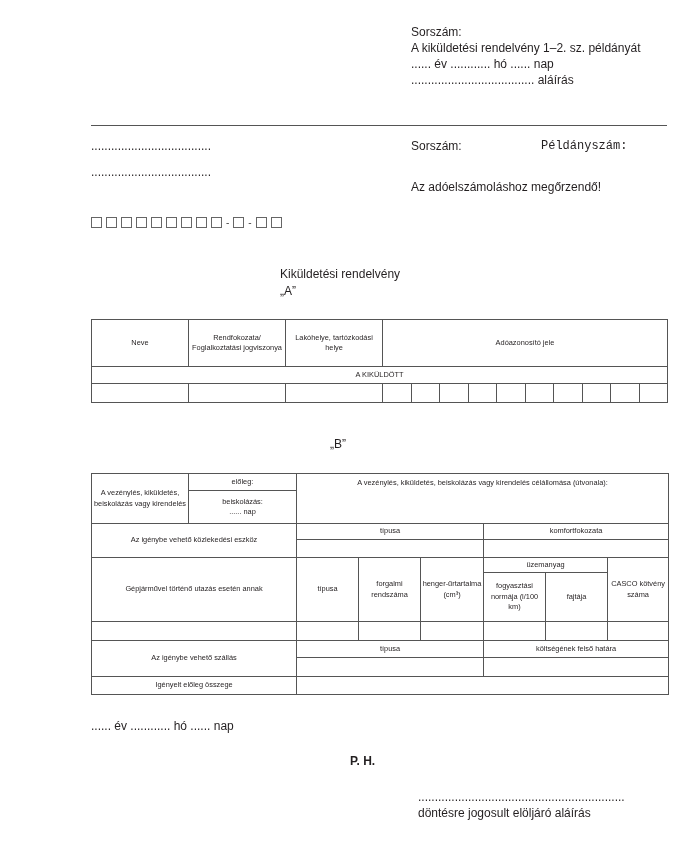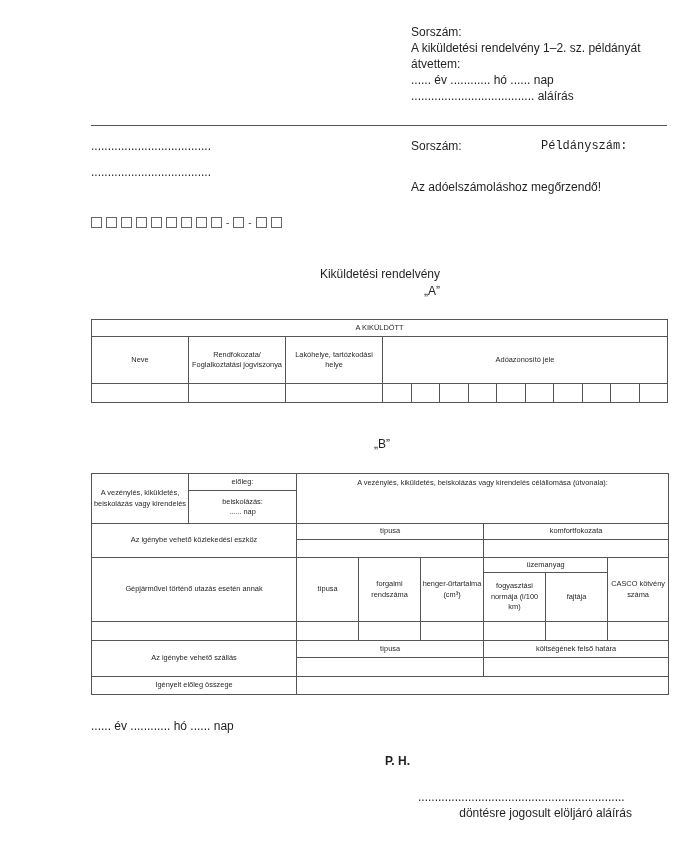--- a/index.html
+++ b/index.html
@@ -7,29 +7,28 @@
          font-family:"Liberation Sans", sans-serif; color:#231f20; }
   .abs { position:absolute; }
   .t10 { font-size:12px; line-height:16px; }
   .hr { position:absolute; left:91px; width:576px; top:125px; border-top:1px solid #555; }
   .boxes { position:absolute; left:91px; top:217px; display:flex; align-items:center; }
   .box { width:11px; height:11px; border:1px solid #666; margin-right:4px; box-sizing:border-box; }
   .dash { font-size:10px; margin:0 4px 0 0; color:#444; }
   table { border-collapse:collapse; position:absolute; table-layout:fixed; }
   td { border:1px solid #555; text-align:center; vertical-align:middle; padding:0;
        font-size:7.4px; line-height:10.5px; color:#231f20; }
-  .center { text-align:right; }
+  .center { text-align:left; }
 </style>
 </head>
 <body>
 
 <div class="abs t10" style="left:411px; top:24px;">
   <div>Sorszám:</div>
   <div>A kiküldetési rendelvény 1–2. sz. példányát</div>
-  <div>átvettem:</div>
   <div>...... év ............ hó ...... nap</div>
   <div>..................................... aláírás</div>
 </div>
 
 <div class="hr"></div>
 
 <div class="abs t10" style="left:91px; top:138px;">....................................</div>
 <div class="abs t10" style="left:91px; top:164px;">....................................</div>
 <div class="abs t10" style="left:411px; top:138px;">Sorszám:</div>
 <div class="abs t10" style="left:541px; top:138px;font-family:Liberation Mono, monospace;">Példányszám:</div>
@@ -65,28 +64,28 @@
       <col>
       <col>
       <col>
       <col>
       <col>
       <col>
       <col>
       <col>
   </colgroup>
   <tbody>
-      <tr style="height:17px">
-    <td colspan="13">A KIKÜLDÖTT</td>
-  </tr>
-  <tr style="height:47px">
+      <tr style="height:47px">
     <td>Neve</td>
     <td>Rendfokozata/ Foglalkoztatási jogviszonya</td>
     <td>Lakóhelye, tartózkodási helye</td>
     <td colspan="10">Adóazonosító jele</td>
+  </tr>
+  <tr style="height:17px">
+    <td colspan="13">A KIKÜLDÖTT</td>
   </tr>
   <tr style="height:19px">
     <td></td>
     <td></td>
     <td></td>
     <td></td>
     <td></td>
     <td></td>
     <td></td>
     <td></td>

